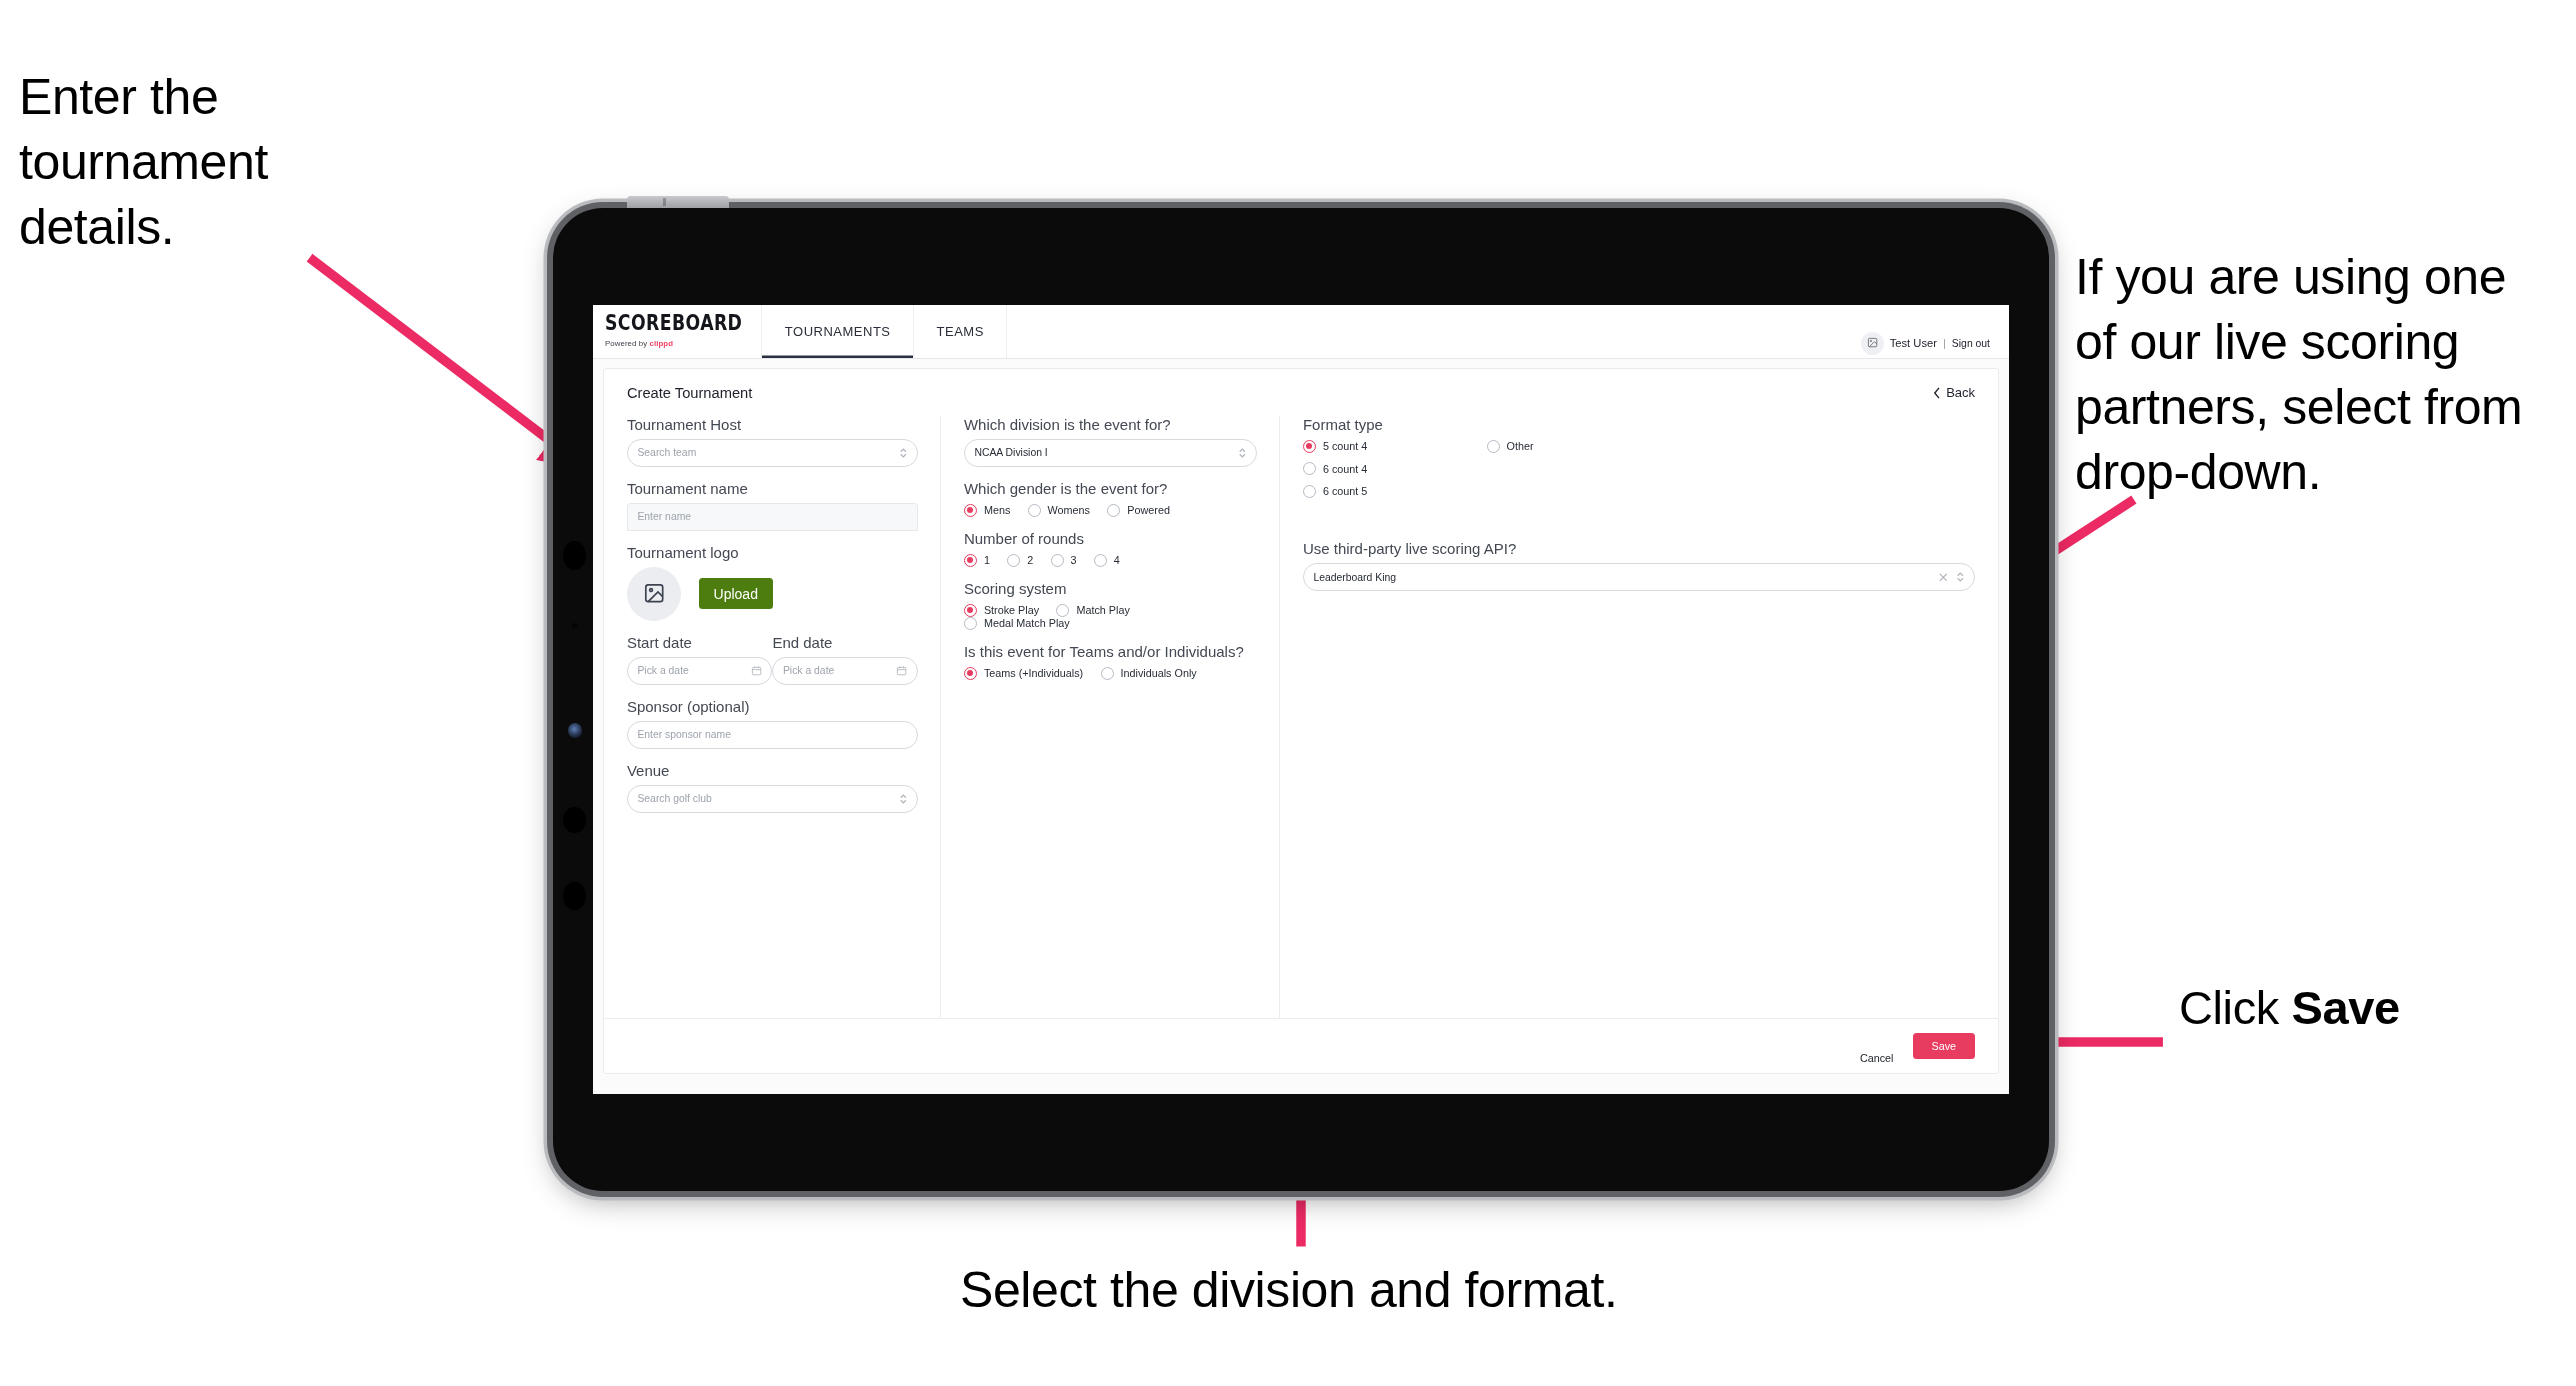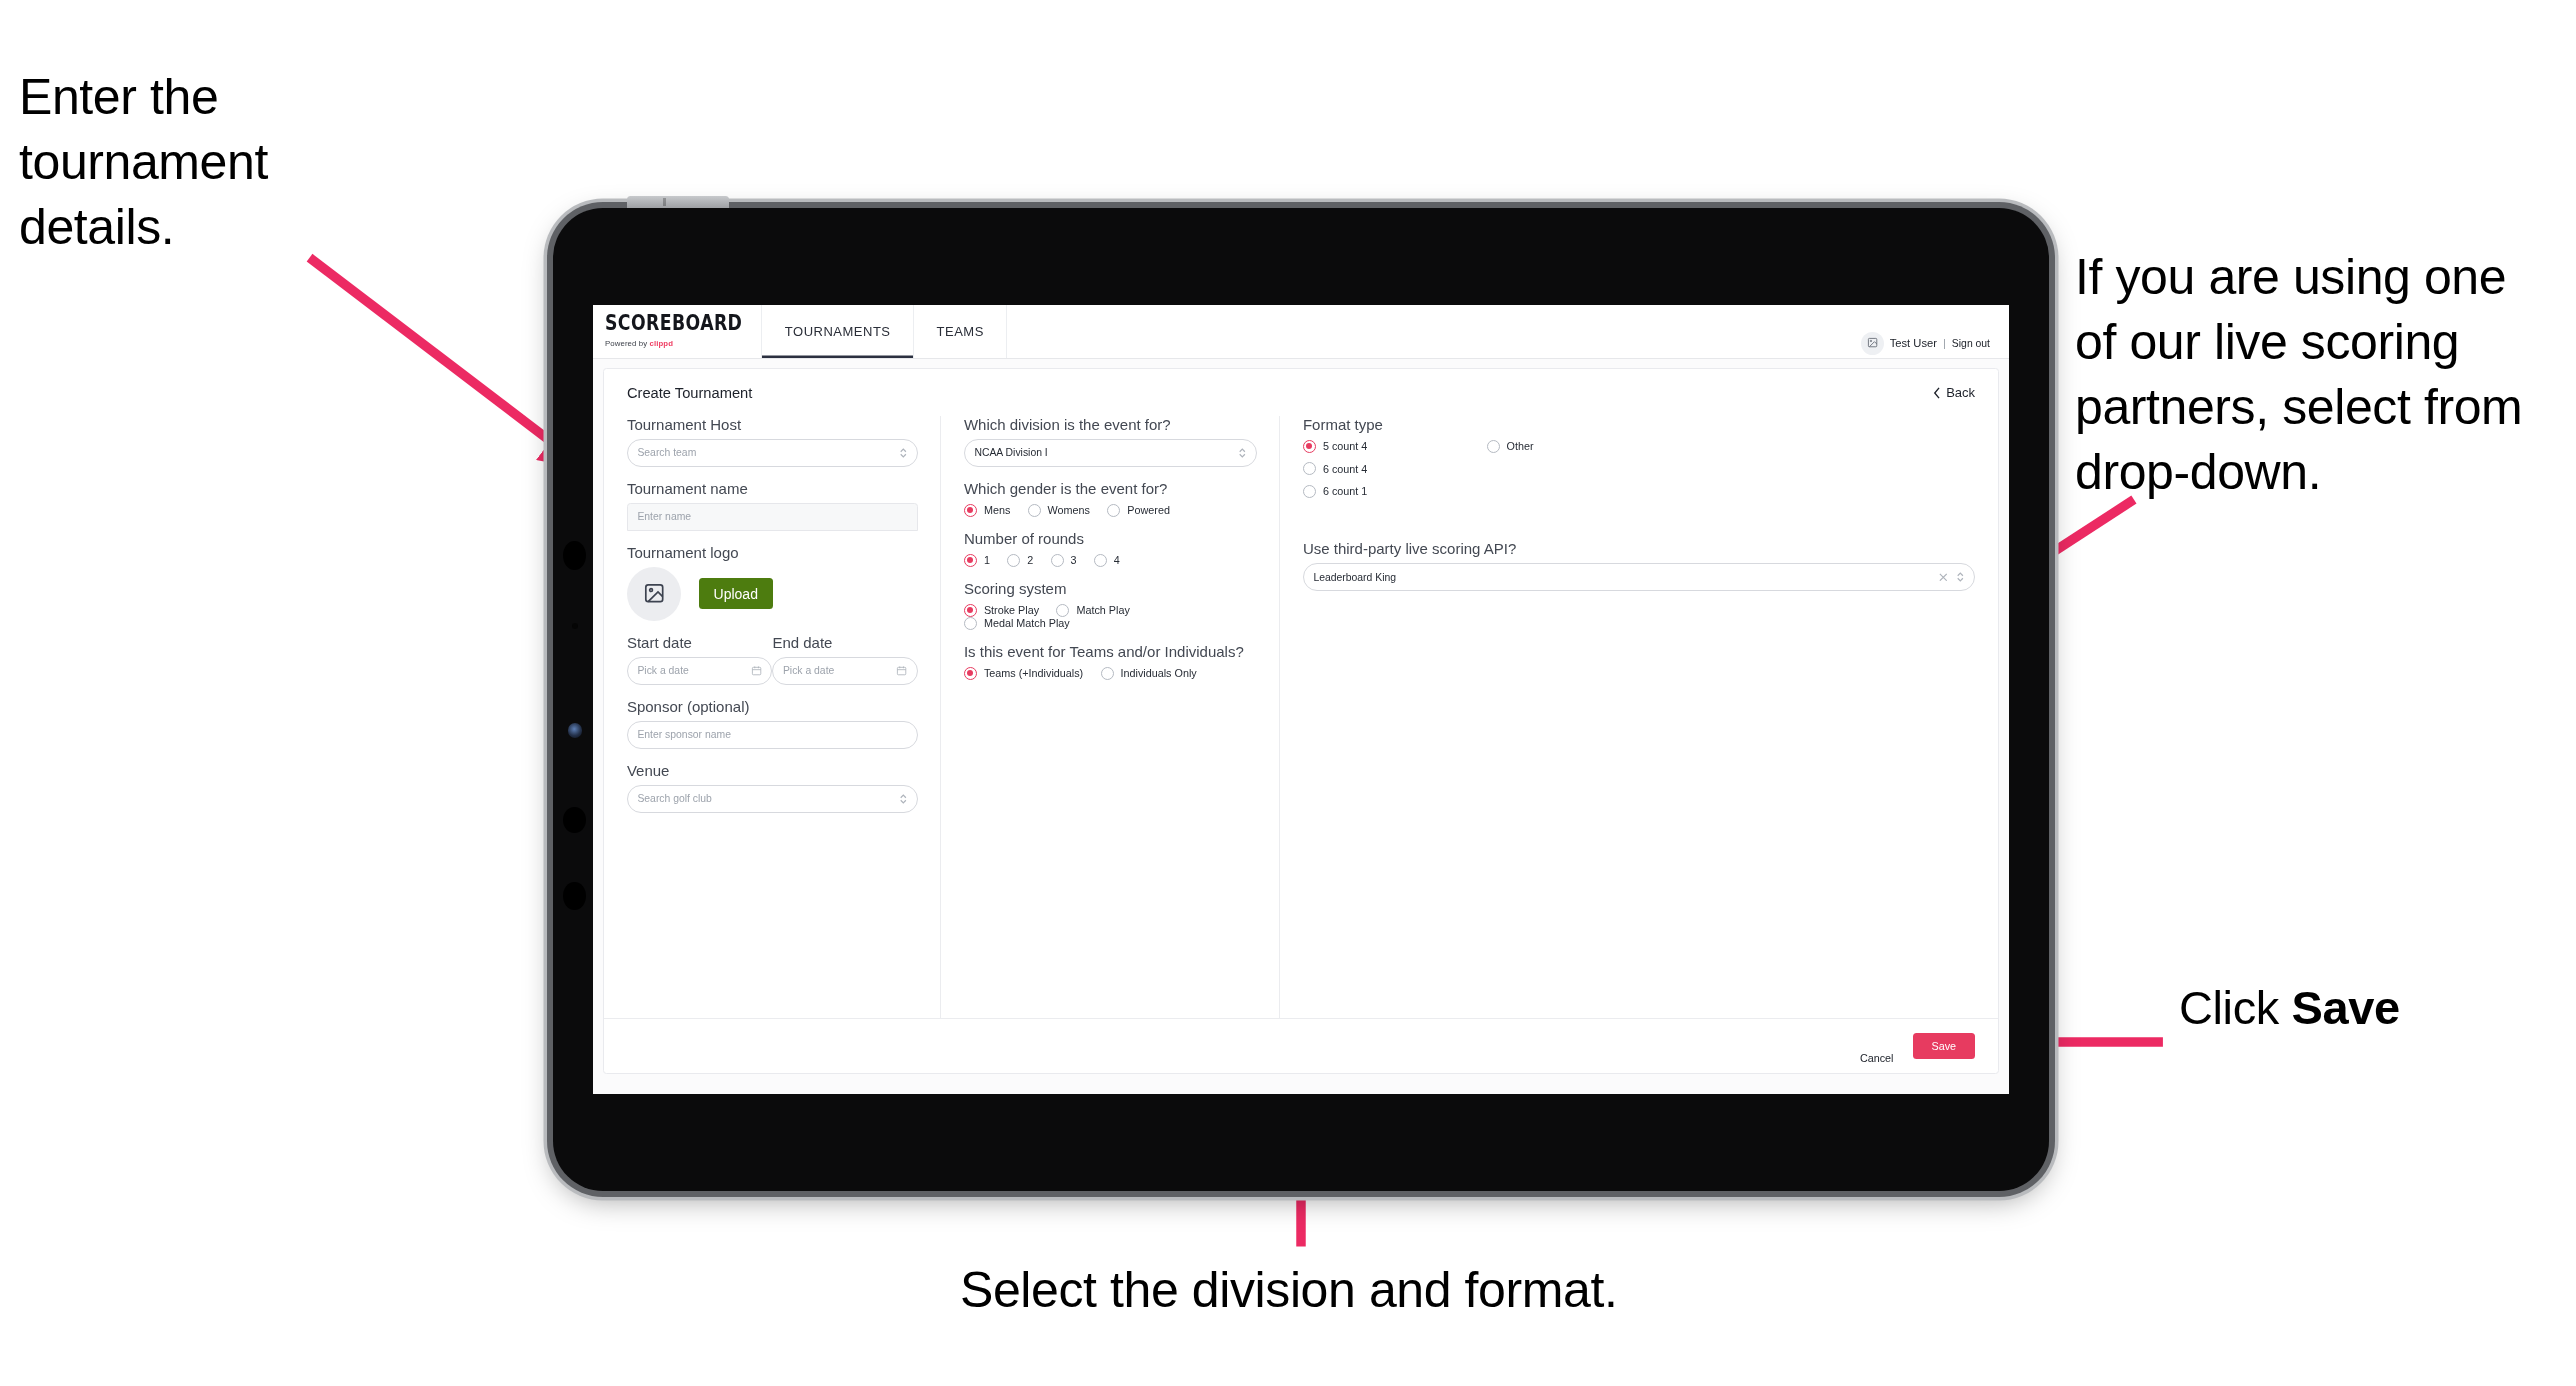--- a/index.html
+++ b/index.html
@@ -445,21 +445,21 @@
                   <label class="radio-opt">
                       <span class="rad on"></span>
                       <span>5 count 4</span>
                     </label>
                   <label class="radio-opt">
                       <span class="rad"></span>
                       <span>6 count 4</span>
                     </label>
                   <label class="radio-opt">
                       <span class="rad"></span>
-                      <span>6 count 1</span>
+                      <span>6 count 5</span>
                     </label>
                 </div>
                 <div id="format-col-b">
                   <label class="radio-opt">
                       <span class="rad"></span>
                       <span>Other</span>
                     </label>
                 </div>
               </div>
             </div>

